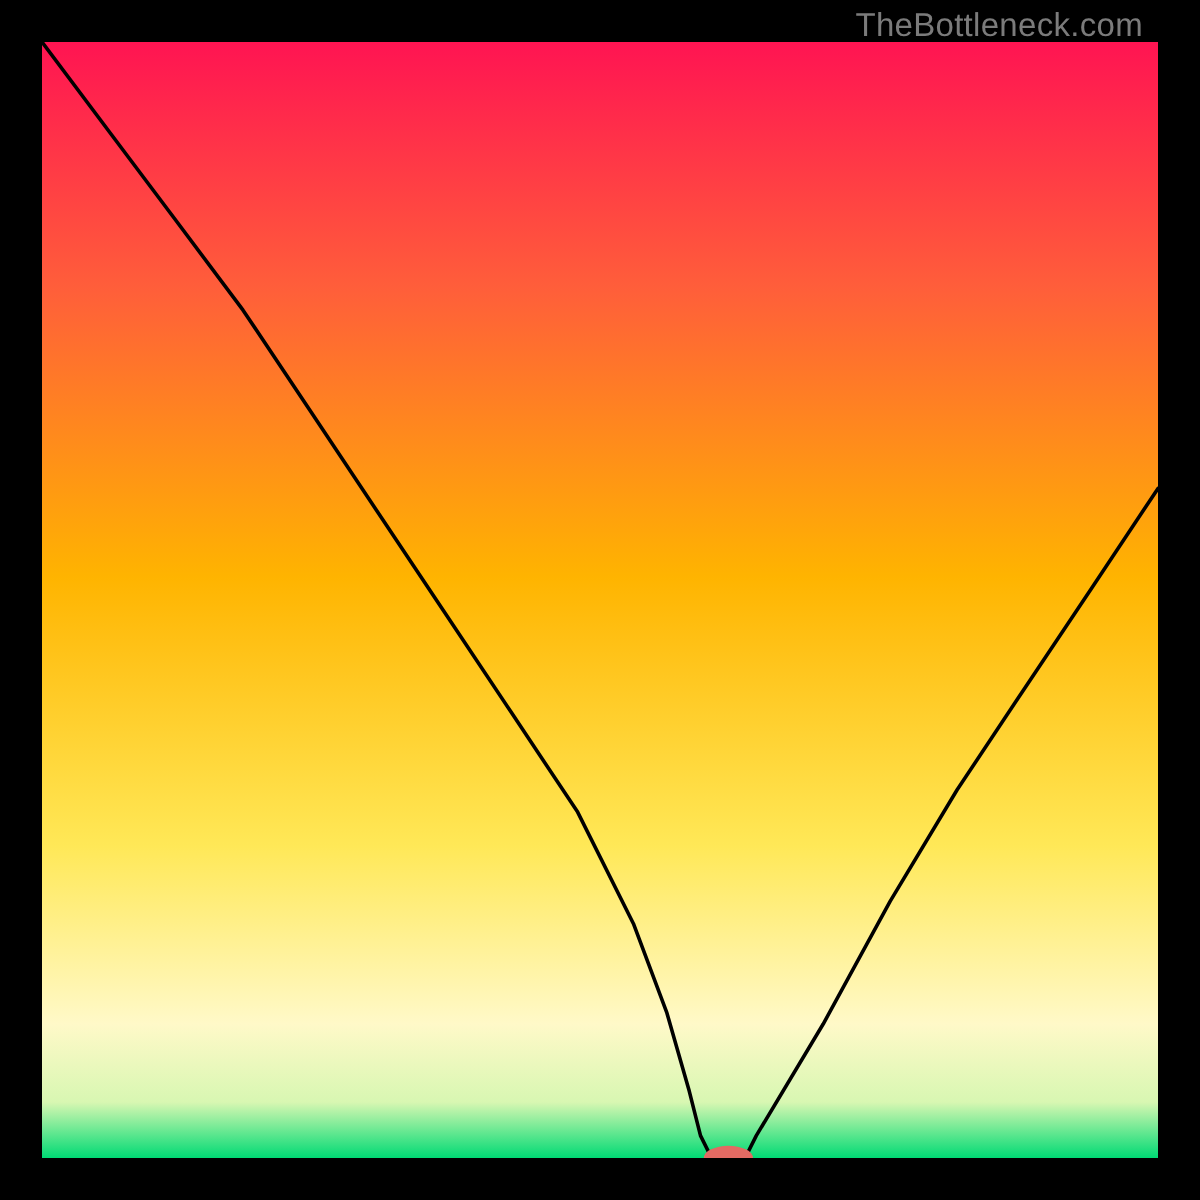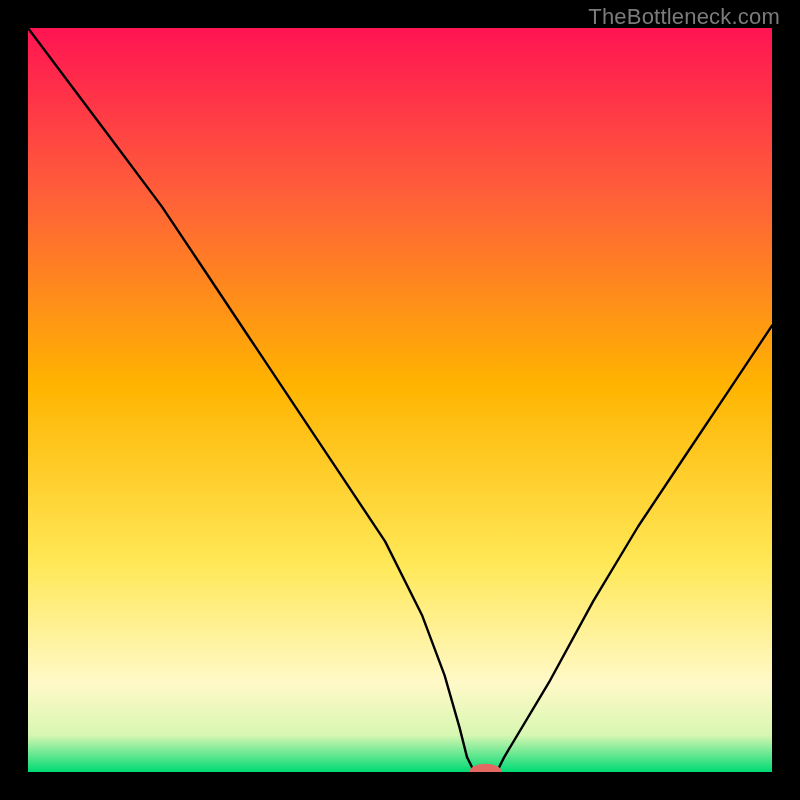--- a/index.html
+++ b/index.html
@@ -22,21 +22,21 @@
     position: absolute;
     left: 28px;
     top: 28px;
     width: 744px;
     height: 744px;
     overflow: hidden;
   }
   .attribution {
     position: absolute;
     top: 4px;
-    right: 20px;
+    right: 38px;
     font-family: Arial, Helvetica, sans-serif;
     font-size: 22px;
     color: #7b7b7b;
     letter-spacing: 0.2px;
   }
   svg {
     display: block;
   }
 </style>
 </head>

